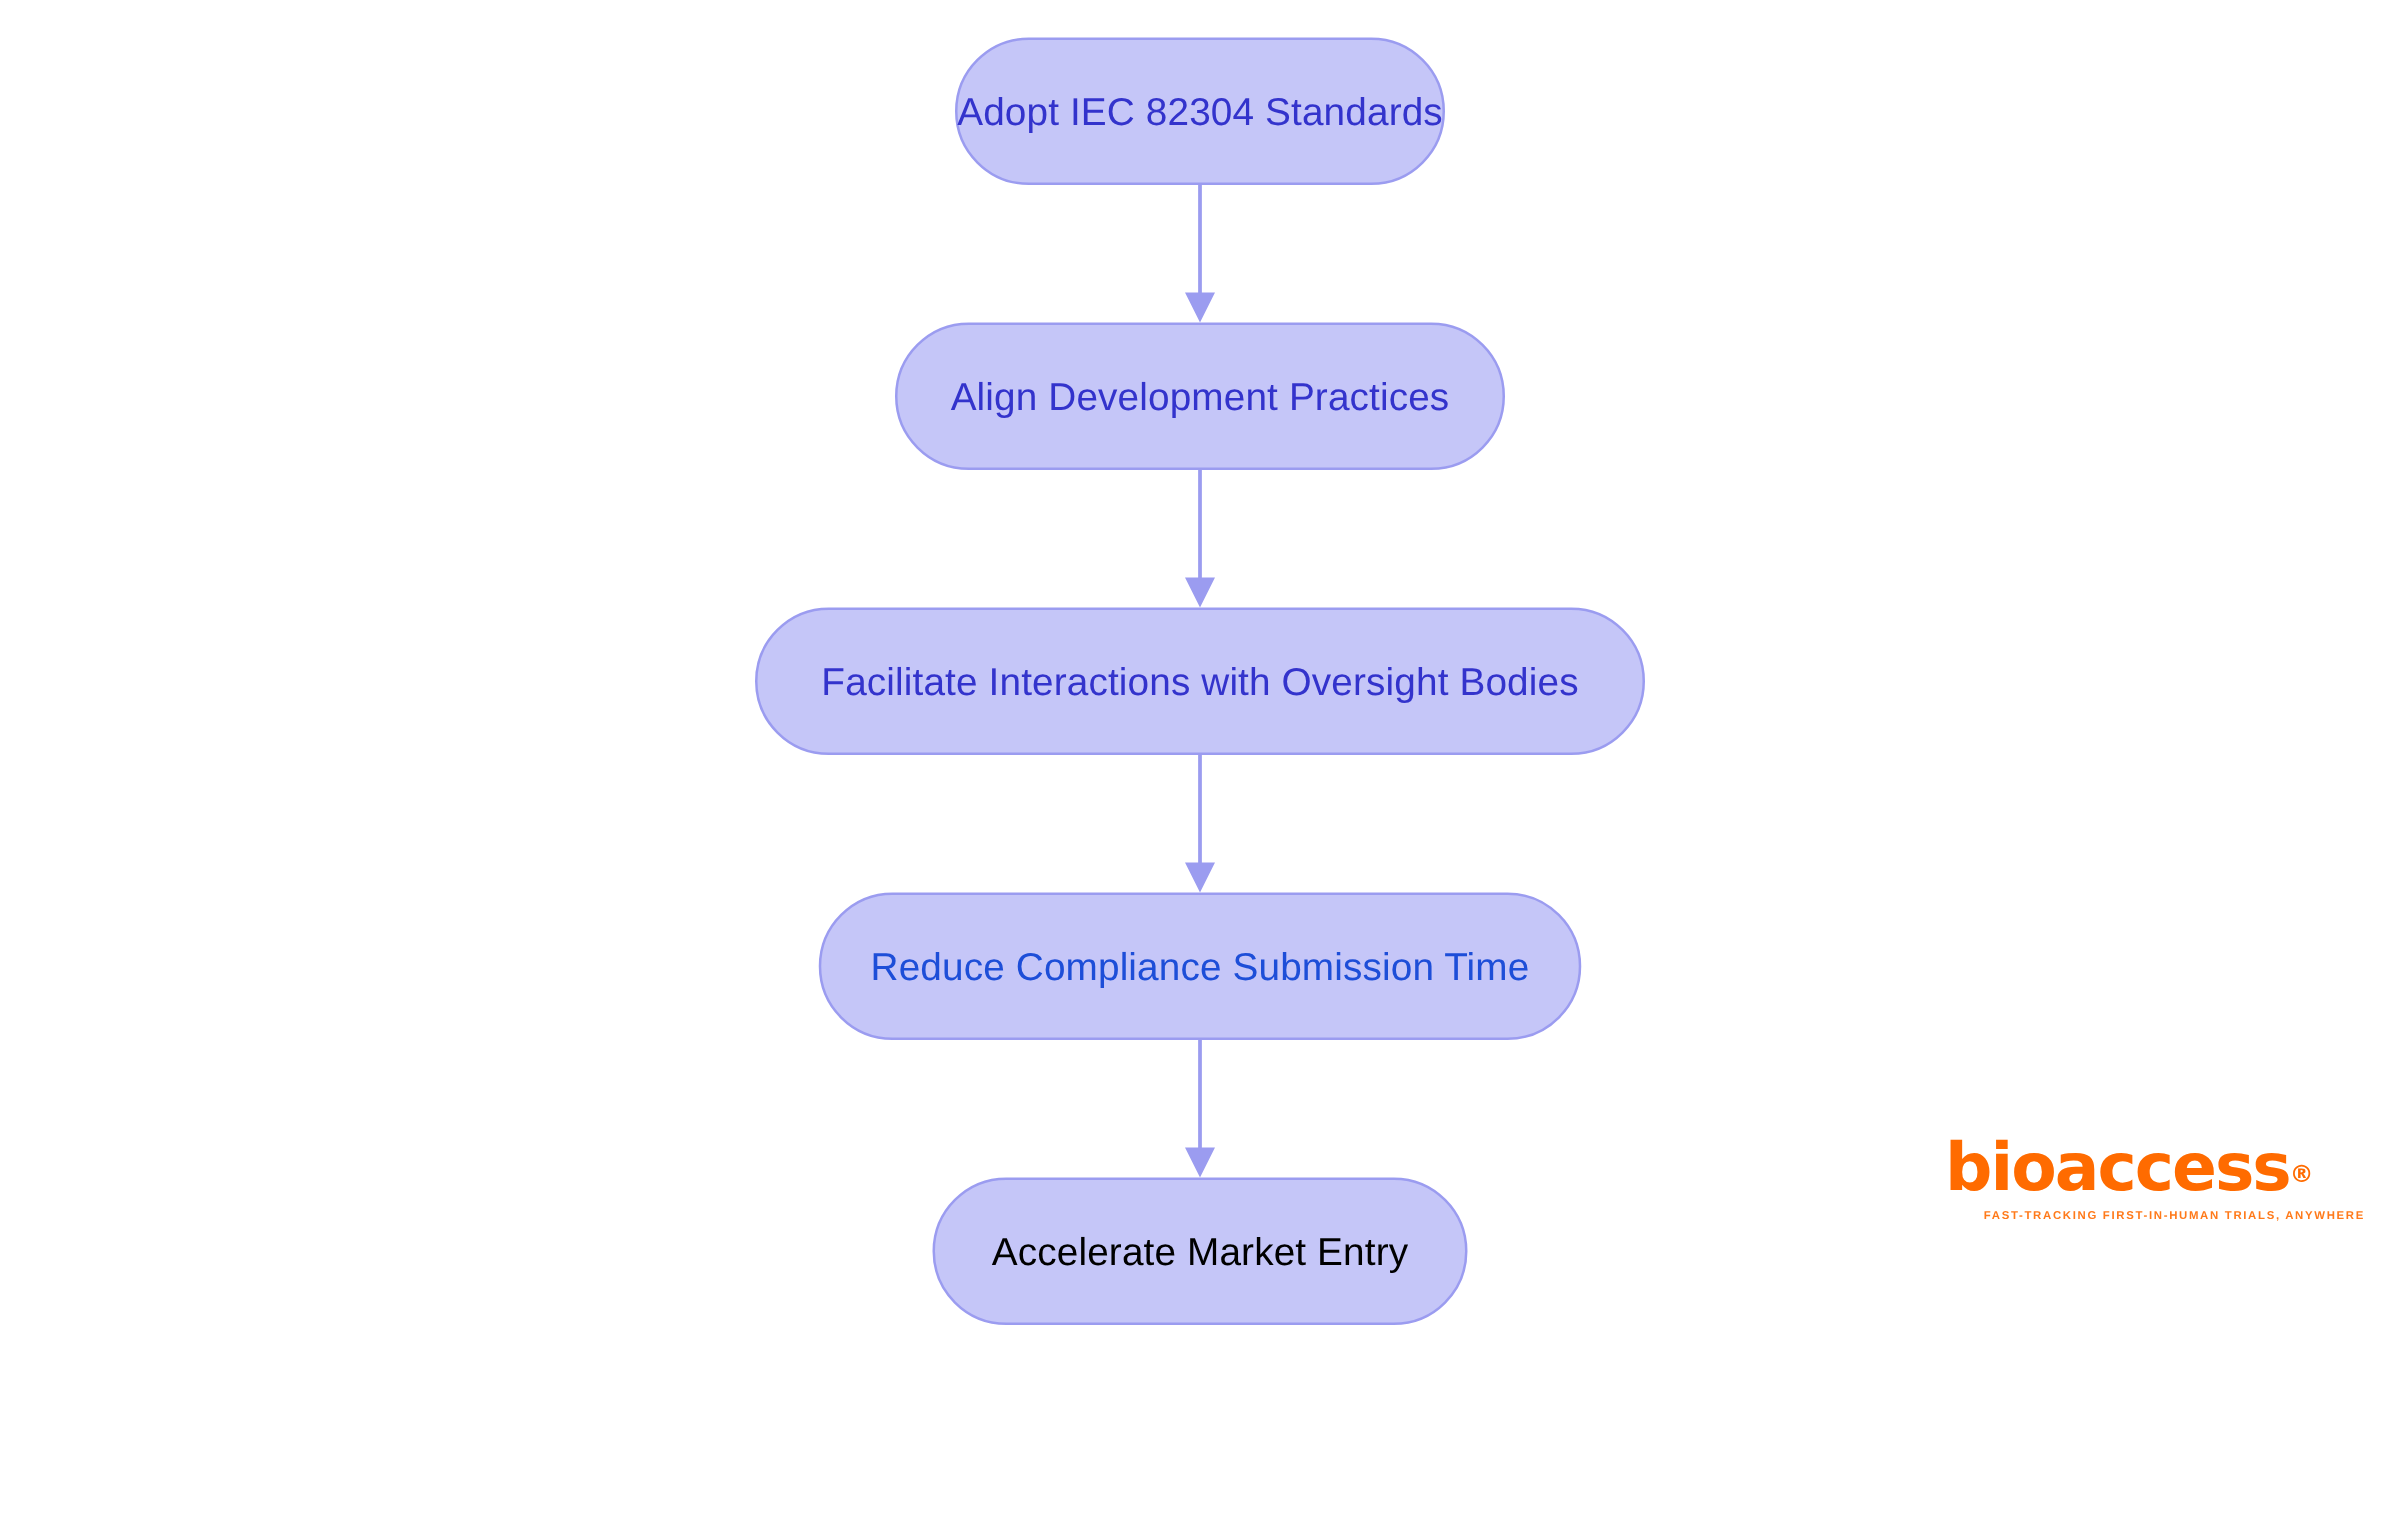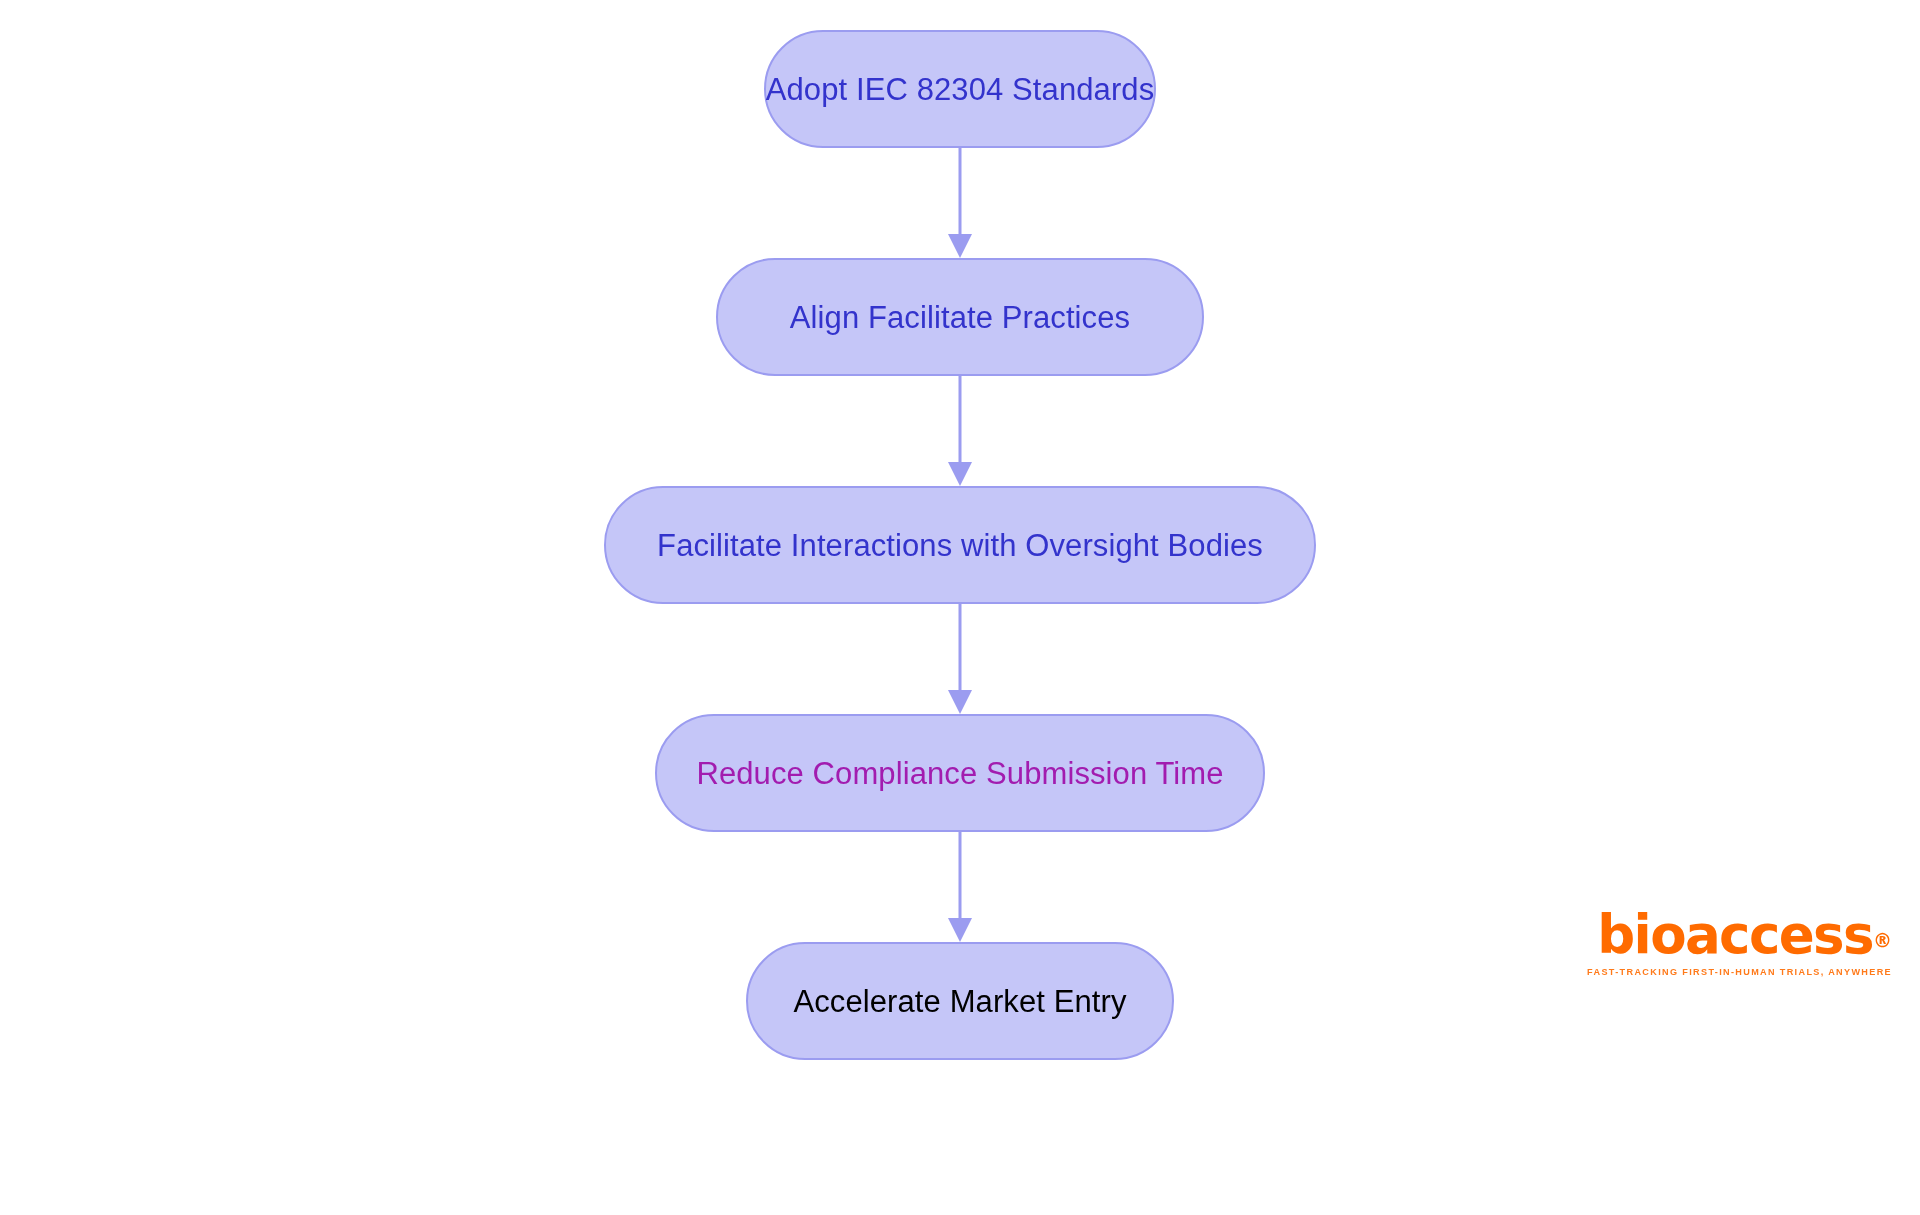--- a/index.html
+++ b/index.html
@@ -80,21 +80,21 @@
     border-left: 12px solid transparent;
     border-right: 12px solid transparent;
     border-top: 24px solid #9b9cf0;
   }
 
   
   #brand-logo {
     position: absolute;
     right: 28px;
     bottom: 20px;
-    text-align: right;
+    text-align: left;
     user-select: none;
   }
   .brand-wordmark {
     color: #ff6b00;
     font-family: "DejaVu Sans", sans-serif;
     font-size: 53px;
     font-weight: bold;
     letter-spacing: -1.6px;
     line-height: 1;
     display: inline-block;
@@ -131,39 +131,39 @@
     <div class="flow-node" style="width: 392px; background: rgb(197, 198, 248); border-color: rgb(155, 156, 240);">
       <span class="flow-node-label" style="color: rgb(51, 51, 204);">Adopt IEC 82304 Standards</span>
     </div>
 
     <div class="flow-connector">
       <div class="stem" style="background: rgb(155, 156, 240);"></div>
       <div class="head" style="border-top-color: rgb(155, 156, 240);"></div>
     </div>
 
     <div class="flow-node" style="width: 488px; background: rgb(197, 198, 248); border-color: rgb(155, 156, 240);">
-      <span class="flow-node-label" style="color: rgb(51, 51, 204);">Align Facilitate Practices</span>
+      <span class="flow-node-label" style="color: rgb(51, 51, 204);">Align Development Practices</span>
     </div>
 
     <div class="flow-connector">
       <div class="stem" style="background: rgb(155, 156, 240);"></div>
       <div class="head" style="border-top-color: rgb(155, 156, 240);"></div>
     </div>
 
     <div class="flow-node" style="width: 712px; background: rgb(197, 198, 248); border-color: rgb(155, 156, 240);">
       <span class="flow-node-label" style="color: rgb(51, 51, 204);">Facilitate Interactions with Oversight Bodies</span>
     </div>
 
     <div class="flow-connector">
       <div class="stem" style="background: rgb(155, 156, 240);"></div>
       <div class="head" style="border-top-color: rgb(155, 156, 240);"></div>
     </div>
 
     <div class="flow-node" style="width: 610px; background: rgb(197, 198, 248); border-color: rgb(155, 156, 240);">
-      <span class="flow-node-label" style="color: #a21caf;">Reduce Compliance Submission Time</span>
+      <span class="flow-node-label" style="color: #1d4ed8;">Reduce Compliance Submission Time</span>
     </div>
 
     <div class="flow-connector">
       <div class="stem" style="background: rgb(155, 156, 240);"></div>
       <div class="head" style="border-top-color: rgb(155, 156, 240);"></div>
     </div>
 
     <div class="flow-node" style="width: 428px; background: rgb(197, 198, 248); border-color: rgb(155, 156, 240);">
       <span class="flow-node-label" style="color: #000000;">Accelerate Market Entry</span>
     </div>

